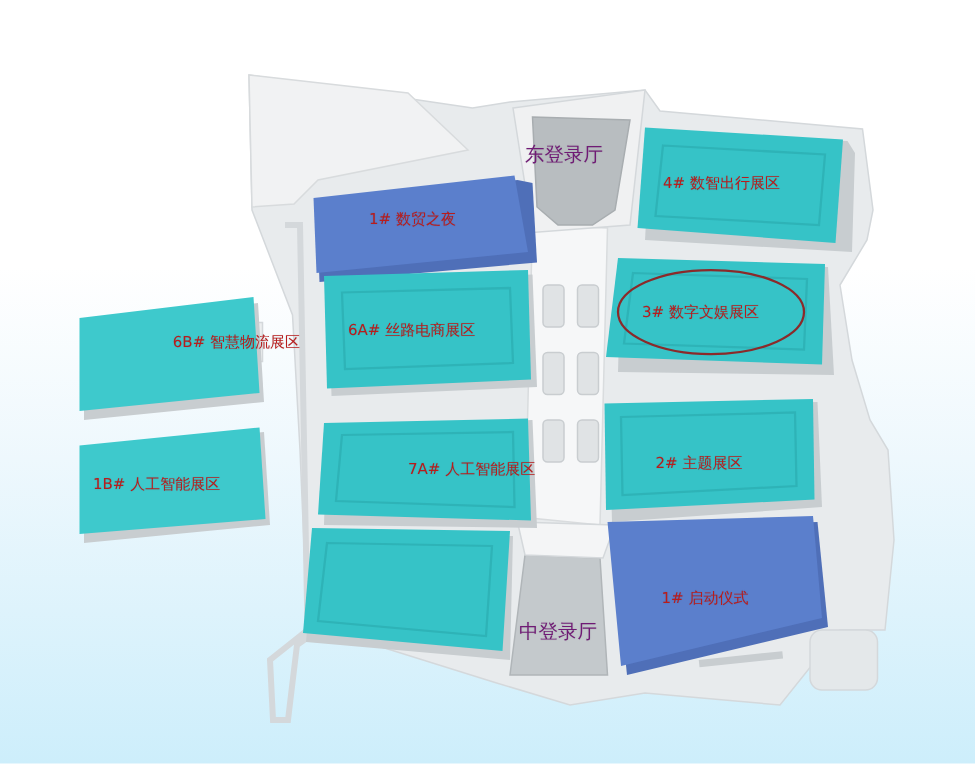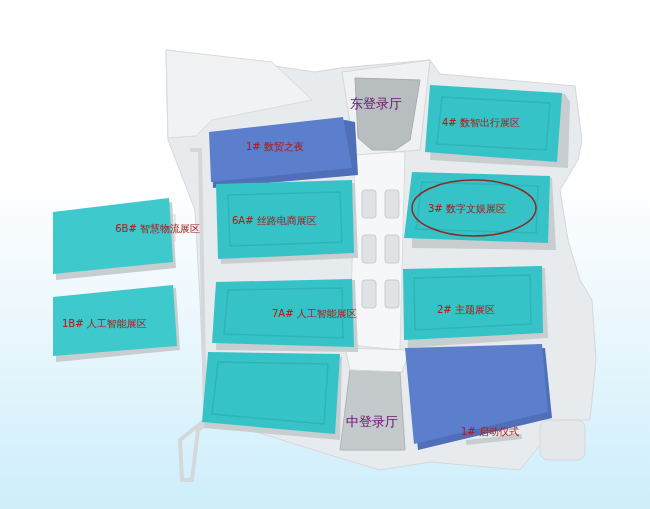--- a/index.html
+++ b/index.html
@@ -121,13 +121,13 @@
   <div>6B# 智慧物流展区</div>
 </div>
 
 <div class="label" style="left:228px; top:306px;margin-left:44px;">7A# 人工智能展区</div>
 <div class="label" style="left:437px; top:302px;">2# 主题展区</div>
 <div class="label" style="left:62px; top:316px;">1B# 人工智能展区</div>
 
 <div class="label right" style="left:220px; top:378px; width:96px;">
 </div>
 
-<div class="label" style="left:461px; top:392px;margin-top:32px;">1# 启动仪式</div>
+<div class="label" style="left:441px; top:392px;">1# 启动仪式</div>
 
 </body></html>

